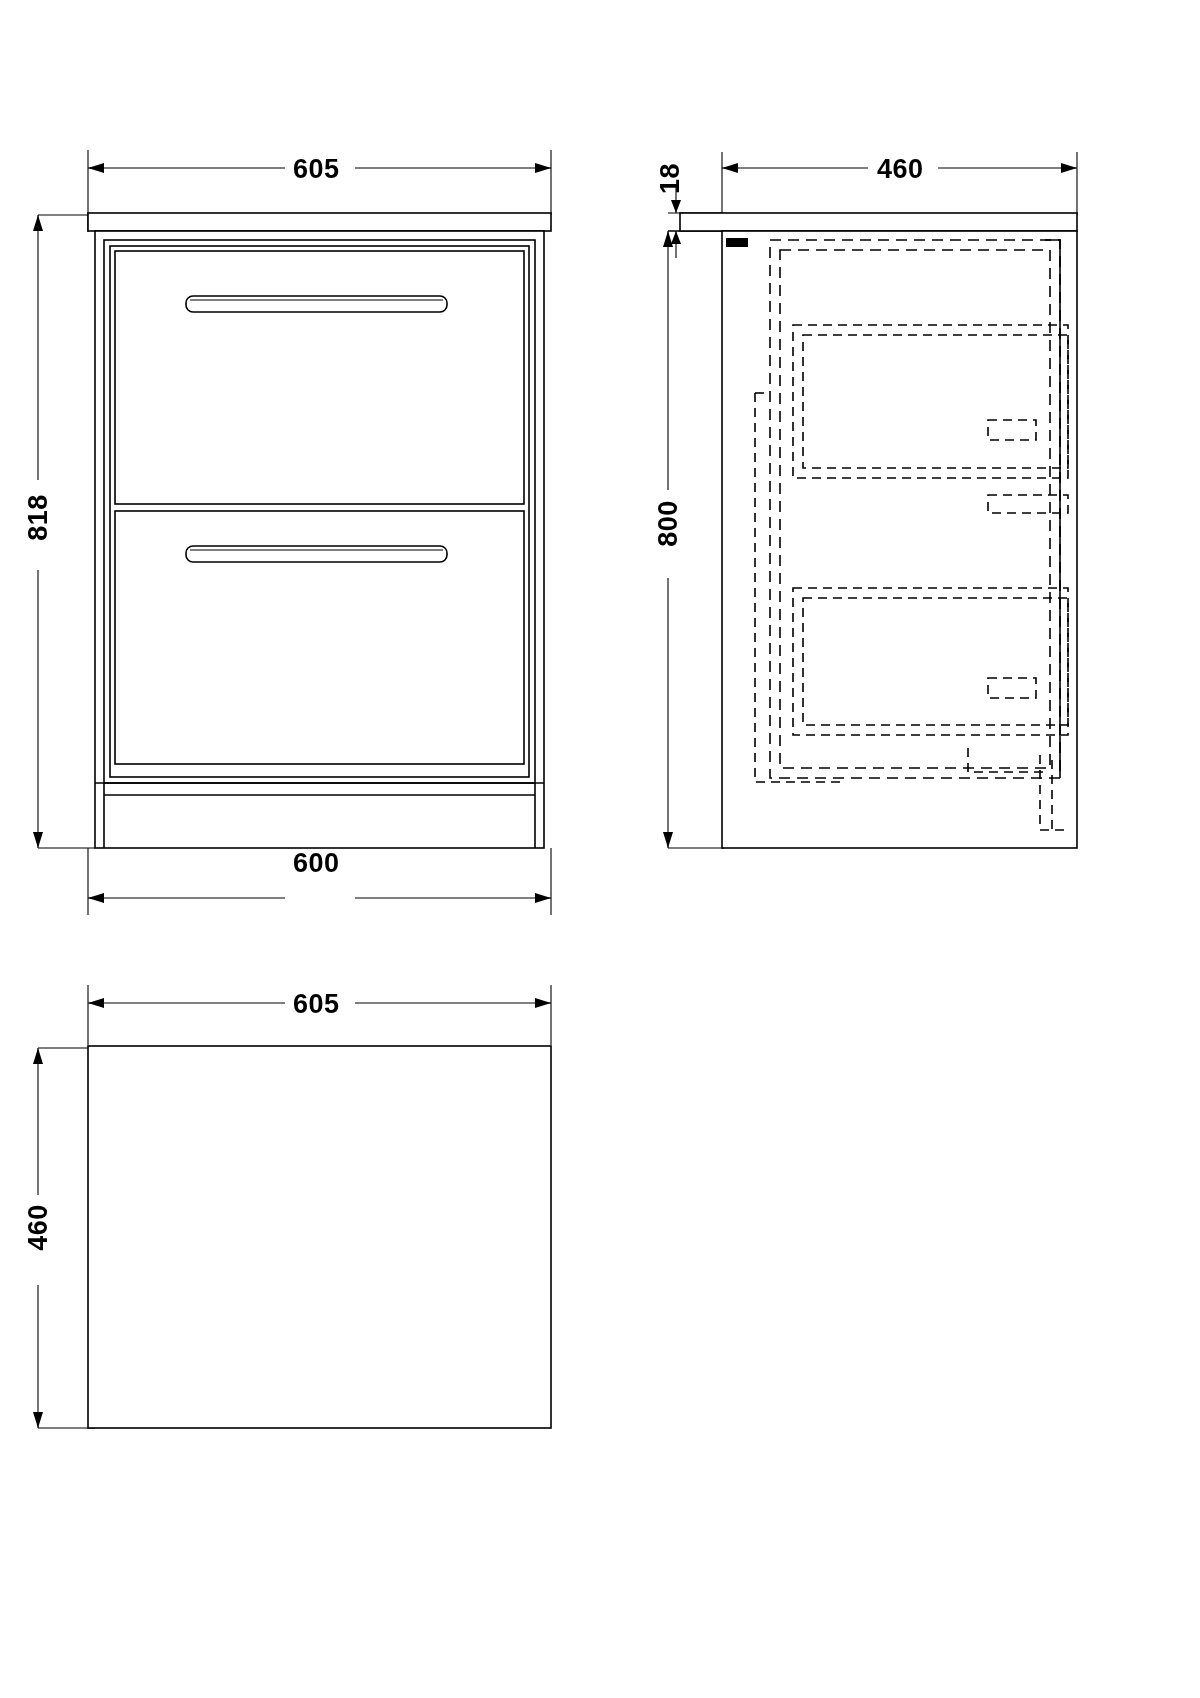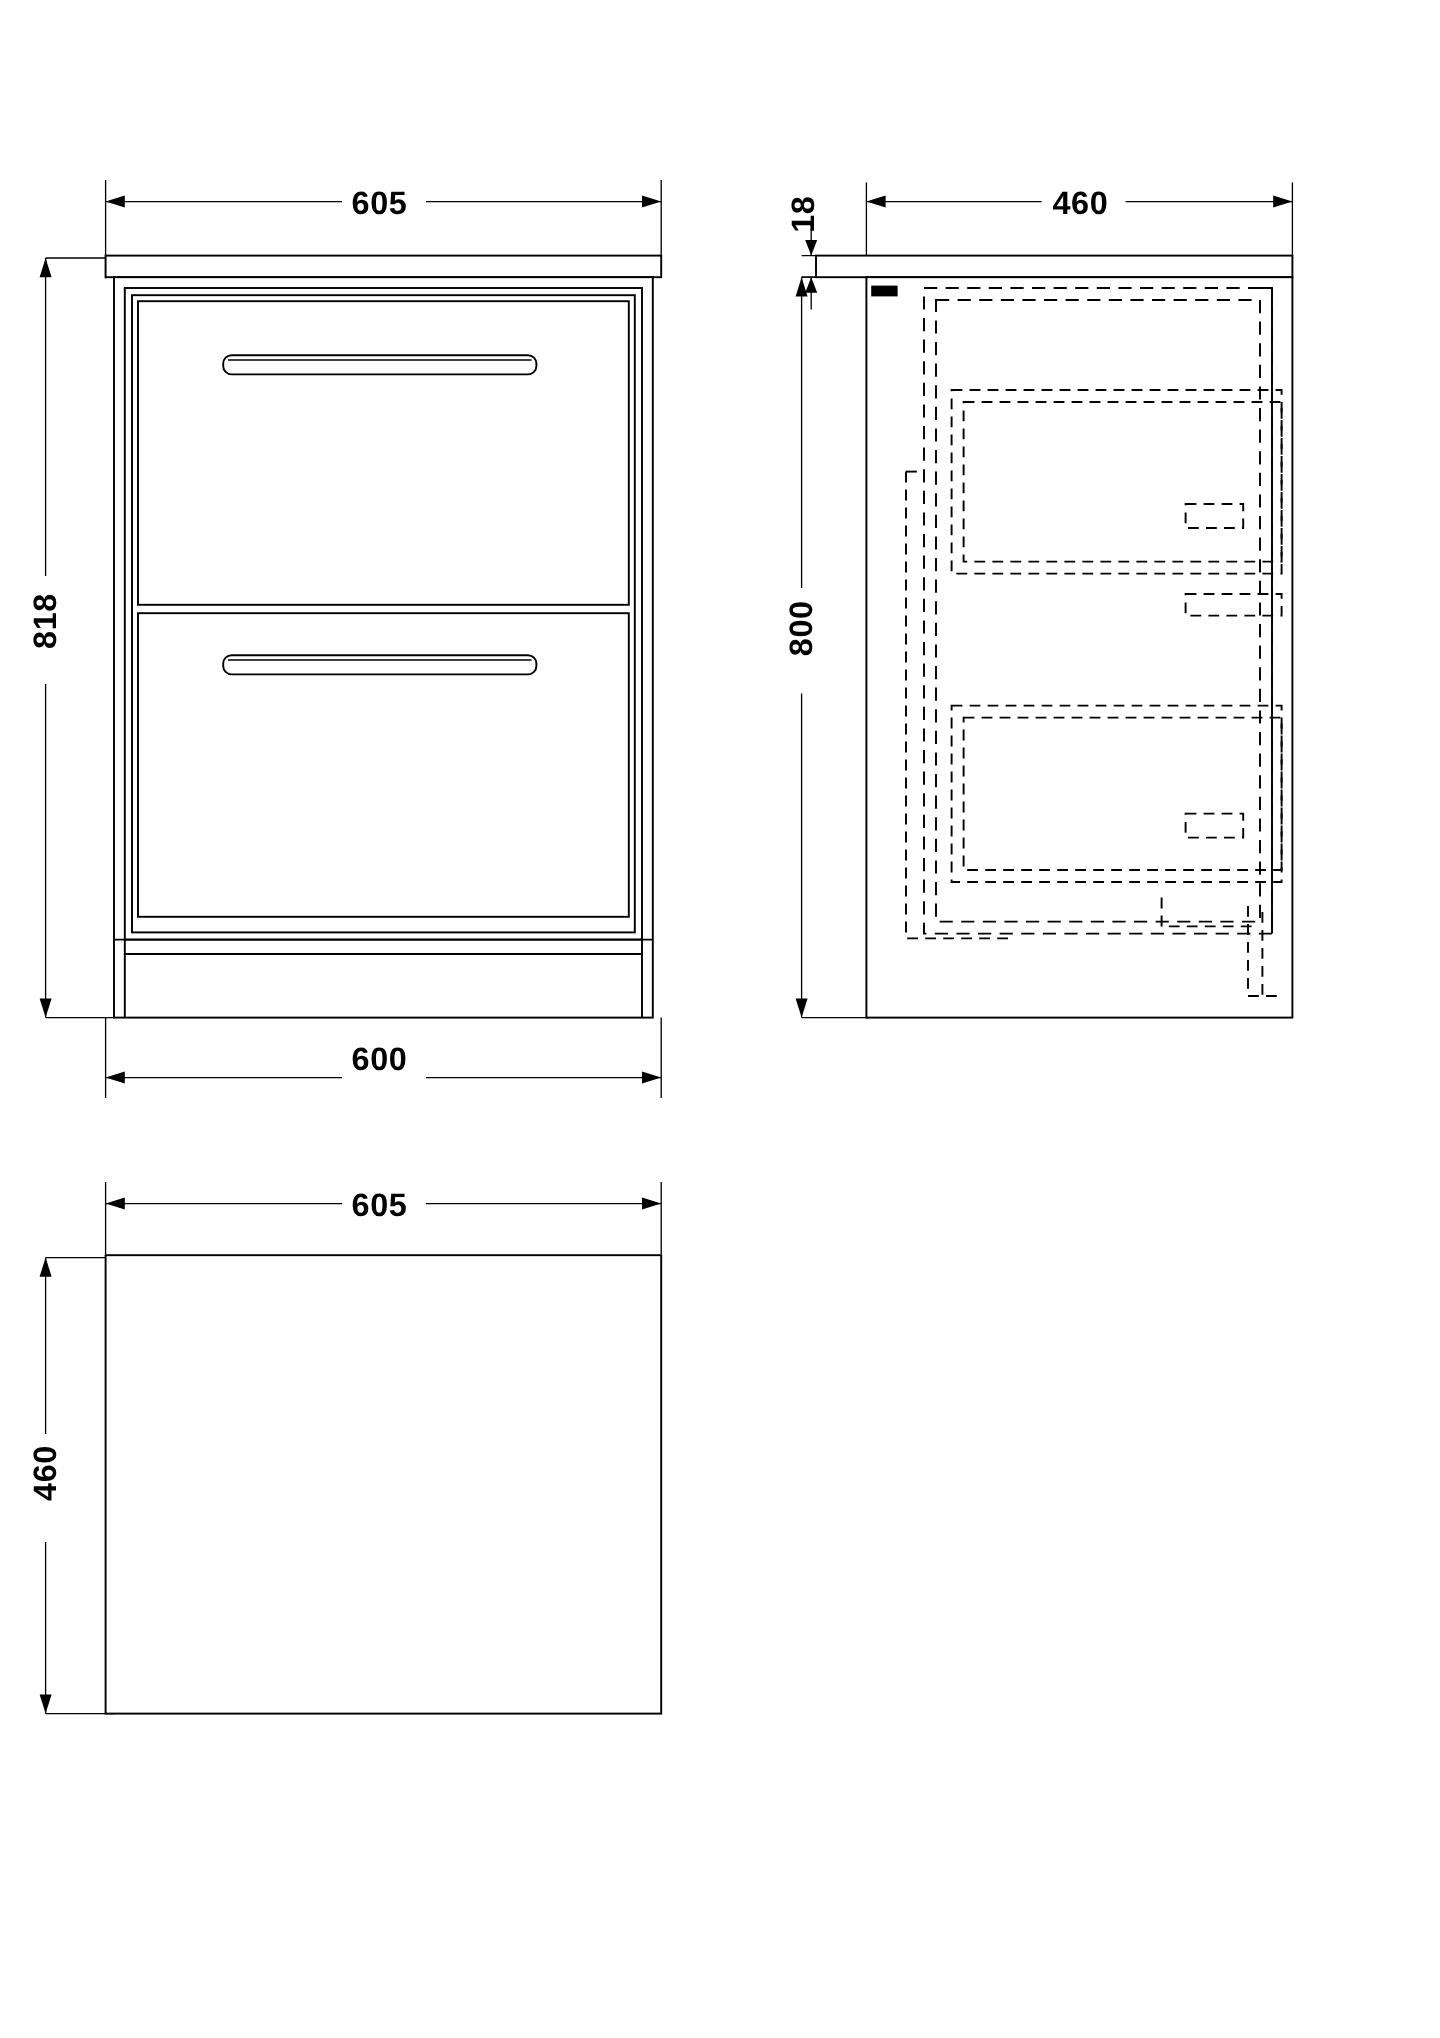--- a/index.html
+++ b/index.html
@@ -163,21 +163,21 @@
 
       <rect class="fillw" x="88" y="1046" width="463" height="382"></rect>
     </g>
 
   </svg>
 
   <div class="dim-label" style="left:293px; top:154px;">605</div>
 
   <div class="dim-label vert" style="left:4px; top:502px; width:68px; text-align:center;">818</div>
 
-  <div class="dim-label" style="left:293px; top:868px;">600</div>
+  <div class="dim-label" style="left:293px; top:848px;">600</div>
 
   <div class="dim-label" style="left:877px; top:154px;">460</div>
 
   <div class="dim-label vert" style="left:637px; top:163px; width:66px; text-align:center;">18</div>
 
   <div class="dim-label vert" style="left:634px; top:508px; width:68px; text-align:center;">800</div>
 
   <div class="dim-label" style="left:293px; top:989px;">605</div>
 
   <div class="dim-label vert" style="left:4px; top:1212px; width:68px; text-align:center;">460</div>

